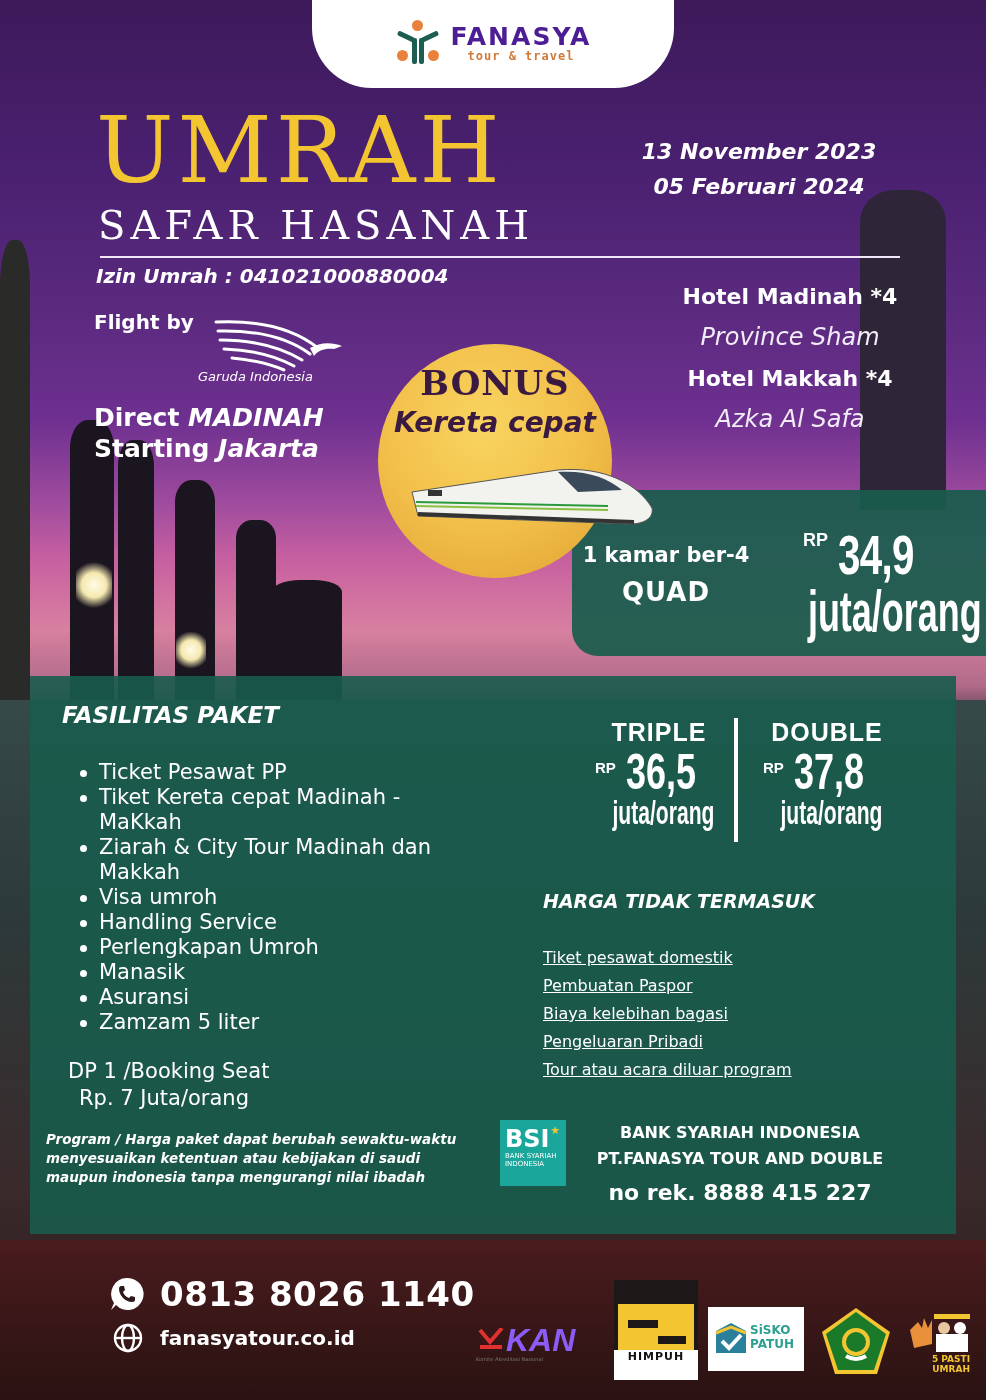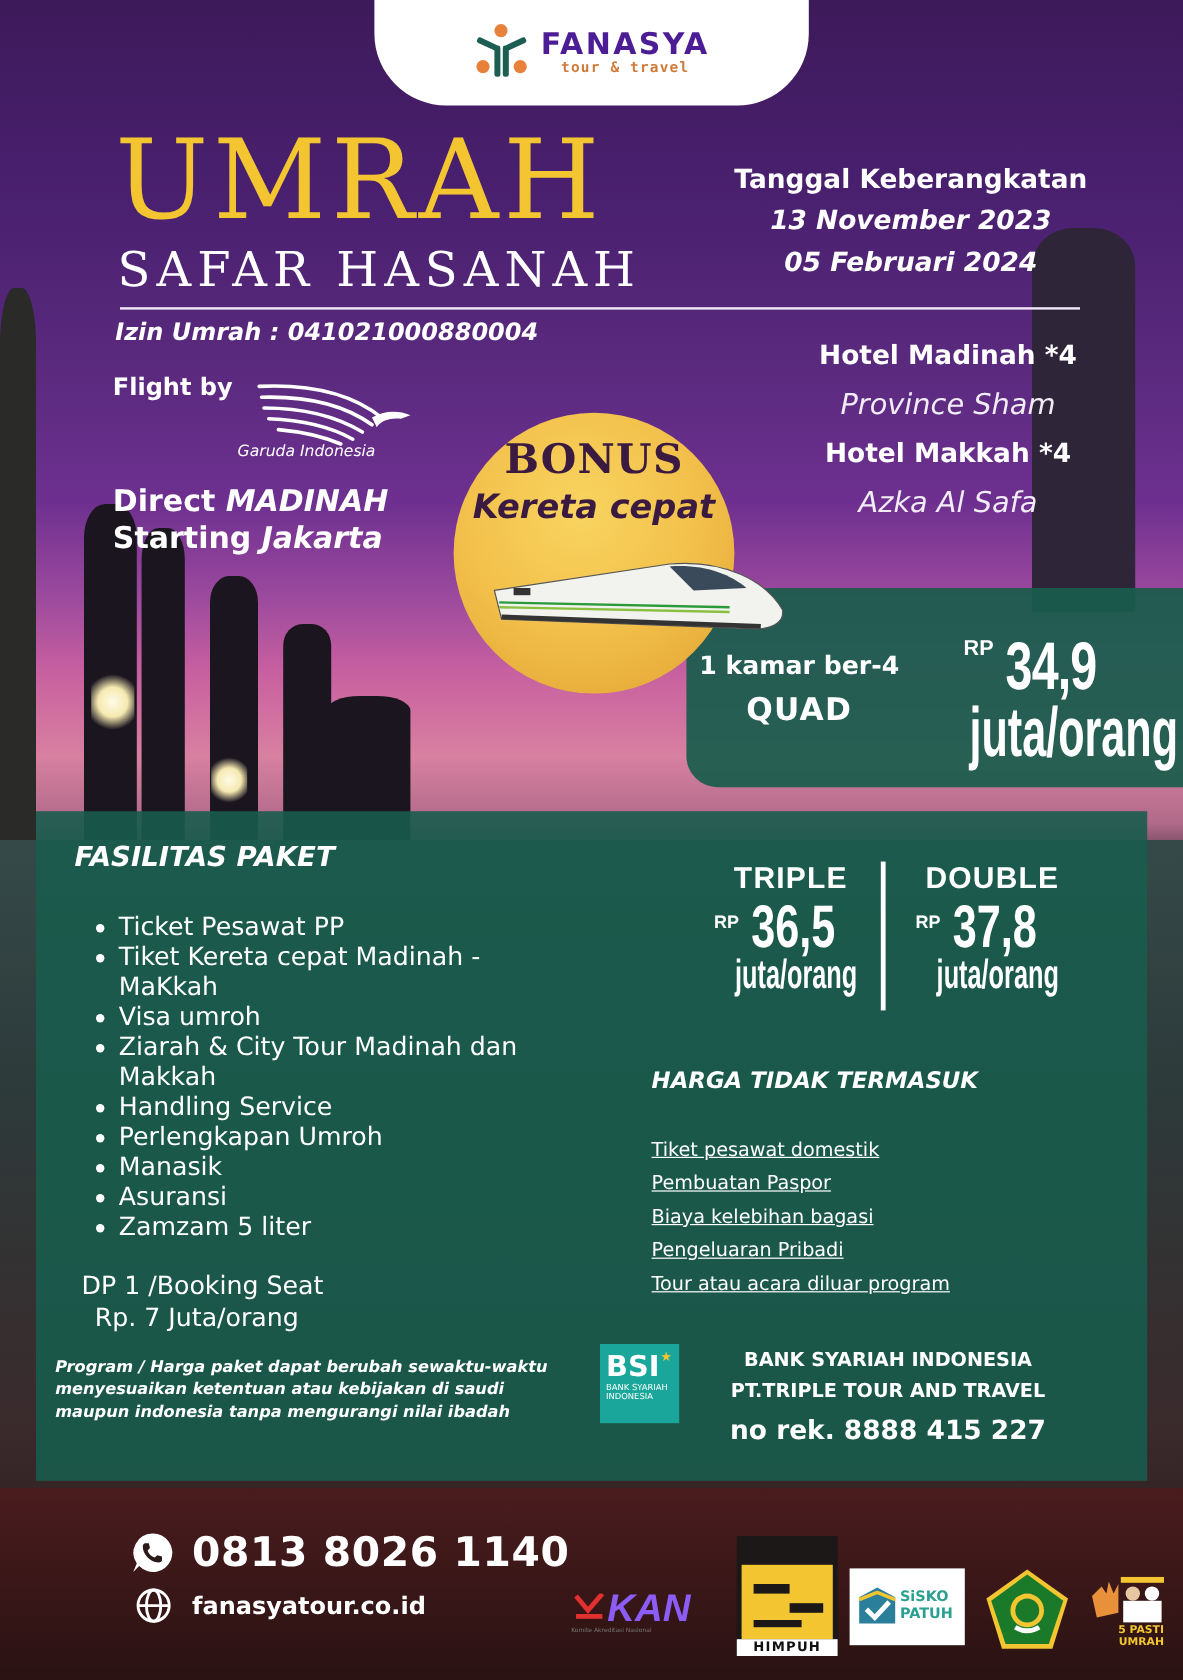--- a/index.html
+++ b/index.html
@@ -119,21 +119,21 @@
 
   .badges { position: absolute; left: 474px; top: 1280px; width: 500px; height: 110px; }
   .badge { position: absolute; }
   .kan { left: 2px; top: 42px; width: 112px; height: 40px; }
   .kan .k { font-family: "Liberation Sans", sans-serif; font-weight: bold; font-style: italic; font-size: 32px; color: #8b5cf6; position: absolute; left: 30px; top: 0; }
   .kan .v { position: absolute; left: 2px; top: 6px; width: 26px; height: 22px; }
   .kan .cap { position: absolute; left: 0; top: 34px; font-size: 5px; color: #777; white-space: nowrap; }
   .himpuh { left: 140px; top: 0px; width: 84px; height: 100px; background: #1c1818; }
   .himpuh .gold { position: absolute; left: 4px; top: 24px; width: 76px; height: 62px; background: #f2c531; }
   .himpuh .cut { position: absolute; background: #1c1818; }
-  .himpuh .nm { position: absolute; left: 0; bottom: 0; width: 84px; height: 14px; background: #fff; color: #111; font-weight: bold; font-size: 11px; text-align: center; line-height: 14px; letter-spacing: 1px; }
+  .himpuh .nm { position: absolute; left: 0; bottom: 0; width: 84px; height: 30px; background: #fff; color: #111; font-weight: bold; font-size: 11px; text-align: center; line-height: 14px; letter-spacing: 1px; }
   .sisko { left: 234px; top: 27px; width: 96px; height: 64px; background: #fff; }
   .sisko .t { position: absolute; left: 42px; top: 16px; font-weight: bold; font-size: 12px; color: #2aa090; line-height: 14px; }
   .kemenag { left: 346px; top: 26px; width: 72px; height: 70px; }
   .pasti { left: 432px; top: 34px; width: 66px; height: 60px; }
   .pasti .t { position: absolute; right: 2px; bottom: 0; font-weight: bold; font-size: 9px; color: #f2c531; line-height: 10px; text-align: right; }
 </style>
 </head>
 <body>
 
 <div class="floor"></div>
@@ -163,21 +163,20 @@
     <span class="logo-sub">tour &amp; travel</span>
   </div>
 </div>
 
 <div class="title-umrah">UMRAH</div>
 <div class="title-sub">SAFAR HASANAH</div>
 <div class="title-rule"></div>
 <div class="izin">Izin Umrah : 041021000880004</div>
 
 <div class="depart">
-  <div class="lbl">Tanggal Keberangkatan</div>
   <div class="date">13 November 2023</div>
   <div class="date">05 Februari 2024</div>
 </div>
 
 <div class="hotels">
   <div class="hname">Hotel Madinah *4</div>
   <div class="hval">Province Sham</div>
   <div class="hname">Hotel Makkah *4</div>
   <div class="hval">Azka Al Safa</div>
 </div>
@@ -222,22 +221,22 @@
   <span class="rp">RP</span><span class="num-big">34,9</span>
   <span class="unit-big">juta/orang</span>
 </div>
 
 <div class="main-panel"></div>
 
 <div class="fas-title">FASILITAS PAKET</div>
 <ul class="fas-list">
   <li>Ticket Pesawat  PP</li>
   <li>Tiket Kereta cepat Madinah - MaKkah</li>
+  <li>Ziarah &amp; City Tour Madinah dan Makkah</li>
   <li>Visa umroh</li>
-  <li>Ziarah &amp; City Tour Madinah dan Makkah</li>
   <li>Handling Service</li>
   <li>Perlengkapan Umroh</li>
   <li>Manasik</li>
   <li>Asuransi</li>
   <li>Zamzam 5 liter</li>
 </ul>
 
 <div class="dp">
   <div>DP 1 /Booking Seat</div>
   <div class="l2">Rp. 7 Juta/orang</div>
@@ -265,21 +264,21 @@
   <li>Tour atau acara diluar program</li>
 </ul>
 
 <div class="bsi-logo">
   <span class="bsi-star">★</span>
   <div class="big">BSI</div>
   <div class="small">BANK SYARIAH INDONESIA</div>
 </div>
 <div class="bank">
   <div class="l">BANK SYARIAH INDONESIA</div>
-  <div class="l">PT.TRIPLE TOUR AND TRAVEL</div>
+  <div class="l">PT.FANASYA TOUR AND DOUBLE</div>
   <div class="rek">no rek. 8888 415 227</div>
 </div>
 
 <div class="contact-phone">
   <svg width="38" height="38" viewBox="0 0 38 38">
     <path d="M19 3 A16 16 0 1 1 8 30 L3 35 L6 28 A16 16 0 0 1 19 3 Z" fill="#fff"></path>
     <path d="M13 11 C12 11 11 12 11 14 C11 20 17 27 24 27 C26 27 27 26 27 25 L27 22 L23 21 L21 23 C18 22 16 20 15 17 L17 15 L16 11 Z" fill="#2a1a1a"></path>
   </svg>
   <span class="txt">0813 8026 1140</span>
 </div>

